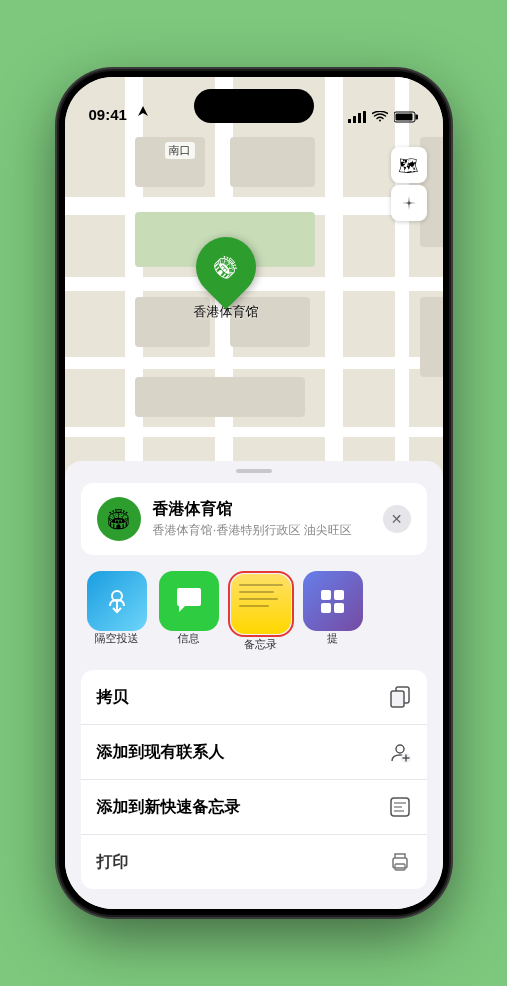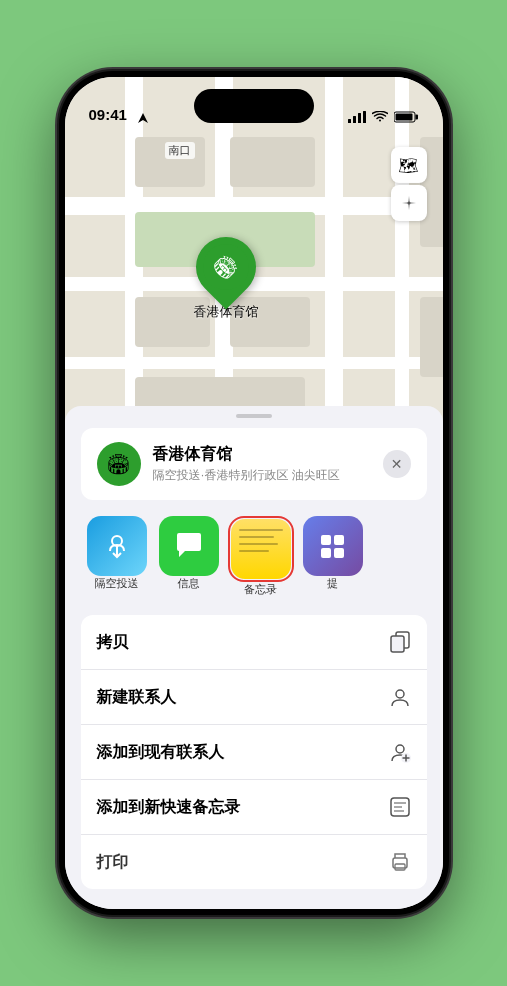--- a/index.html
+++ b/index.html
@@ -49,21 +49,21 @@
       align-items: flex-end;
       padding: 0 24px 8px;
       justify-content: space-between;
       z-index: 50;
     }
     .status-time {
       font-size: 15px;
       font-weight: 600;
       color: #000;
       display: flex;
-      align-items: flex-end;
+      align-items: flex-start;
       gap: 11px;
     }
     .status-icons {
       display: flex;
       align-items: center;
       gap: 6px;
     }
     
     .map-area {
       position: absolute;
@@ -421,21 +421,21 @@
 
     <div class="bottom-sheet">
       <div class="sheet-handle"></div>
 
       <div class="location-header">
         <div class="location-icon-circle">
           <span>🏟</span>
         </div>
         <div class="location-info">
           <div class="location-name">香港体育馆</div>
-          <div class="location-sub">隔空投送·香港特别行政区 油尖旺区</div>
+          <div class="location-sub">香港体育馆·香港特别行政区 油尖旺区</div>
         </div>
         <div class="close-btn">✕</div>
       </div>
 
       <div class="share-row">
 
         <div class="share-item">
           <div class="share-app-icon airdrop">
             <svg width="30" height="30" viewBox="0 0 30 30">
               <circle cx="15" cy="10" r="5" fill="none" stroke="#fff" stroke-width="2"></circle>
@@ -489,27 +489,20 @@
       <div class="action-list">
 
         <div class="action-item">
           <span class="action-text">拷贝</span>
           <svg width="22" height="22" viewBox="0 0 22 22">
             <rect x="7" y="1" width="13" height="16" rx="2" fill="none" stroke="#555" stroke-width="1.5"></rect>
             <rect x="2" y="5" width="13" height="16" rx="2" fill="#f2f2f7" stroke="#555" stroke-width="1.5"></rect>
           </svg>
         </div>
 
-        <div class="action-item">
-          <span class="action-text">新建联系人</span>
-          <svg width="22" height="22" viewBox="0 0 22 22">
-            <circle cx="11" cy="8" r="4" fill="none" stroke="#555" stroke-width="1.5"></circle>
-            <path d="M3 20 Q3 14 11 14 Q19 14 19 20" fill="none" stroke="#555" stroke-width="1.5"></path>
-          </svg>
-        </div>
 
         <div class="action-item">
           <span class="action-text">添加到现有联系人</span>
           <svg width="22" height="22" viewBox="0 0 22 22">
             <circle cx="11" cy="8" r="4" fill="none" stroke="#555" stroke-width="1.5"></circle>
             <path d="M3 20 Q3 14 11 14 Q19 14 19 20" fill="none" stroke="#555" stroke-width="1.5"></path>
             <circle cx="17" cy="17" r="5" fill="#f2f2f7" stroke="none"></circle>
             <line x1="17" y1="13.5" x2="17" y2="20.5" stroke="#555" stroke-width="1.5"></line>
             <line x1="13.5" y1="17" x2="20.5" y2="17" stroke="#555" stroke-width="1.5"></line>
           </svg>

